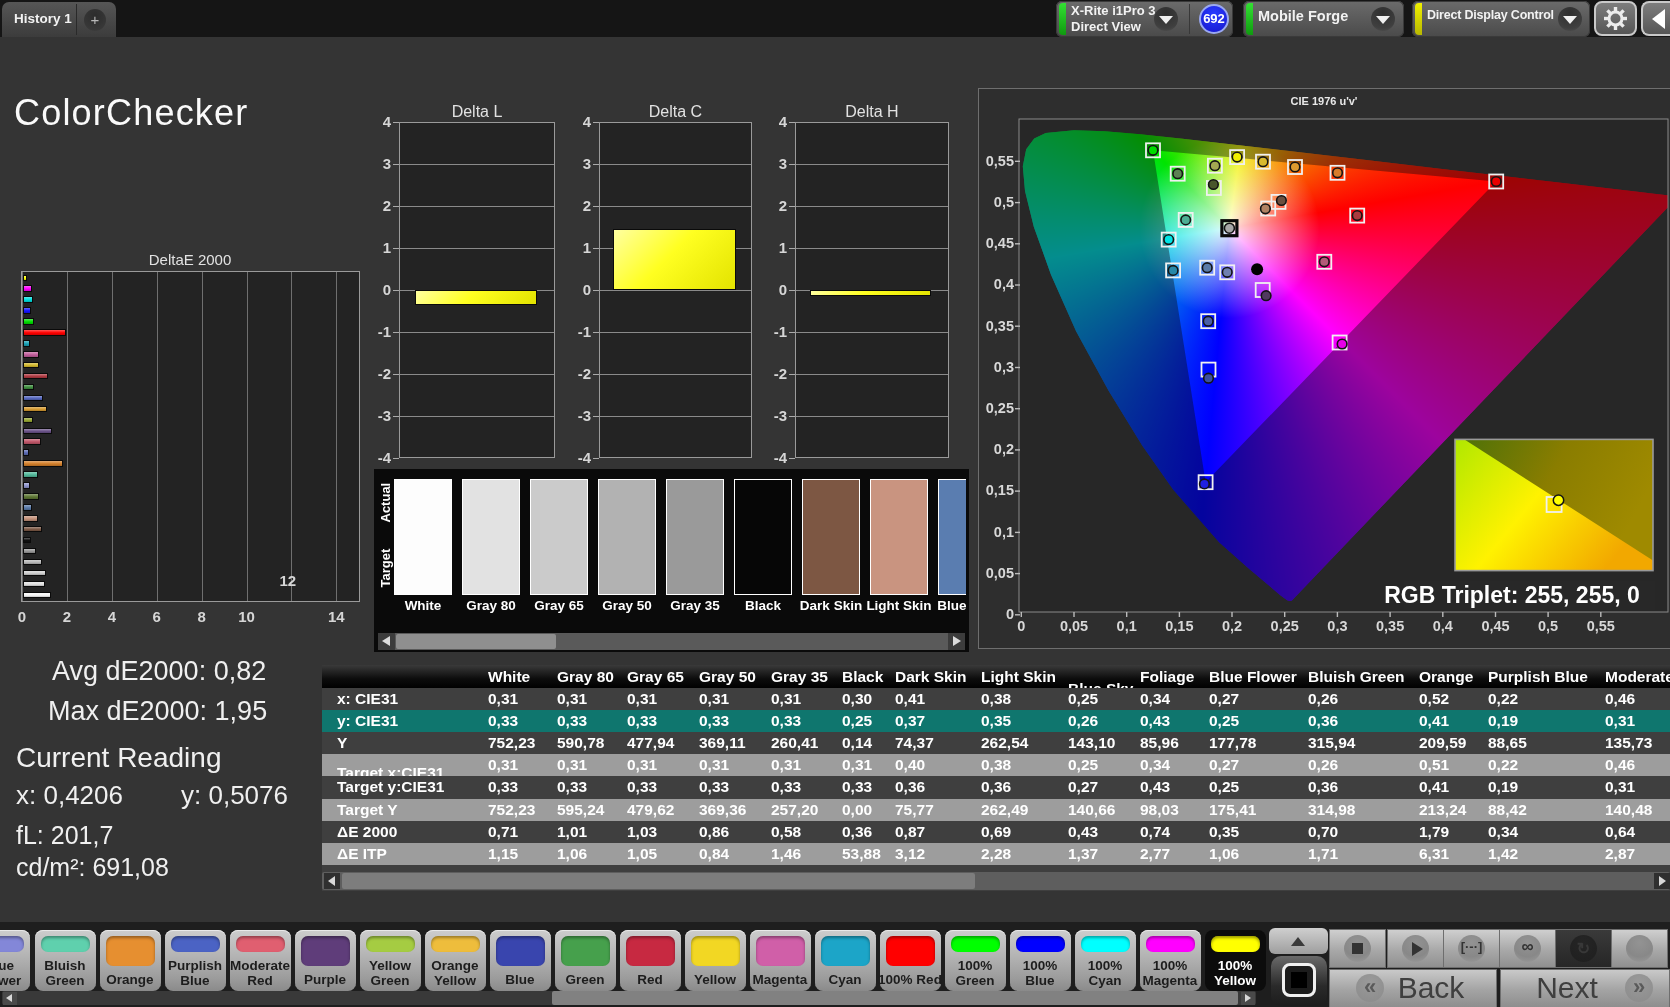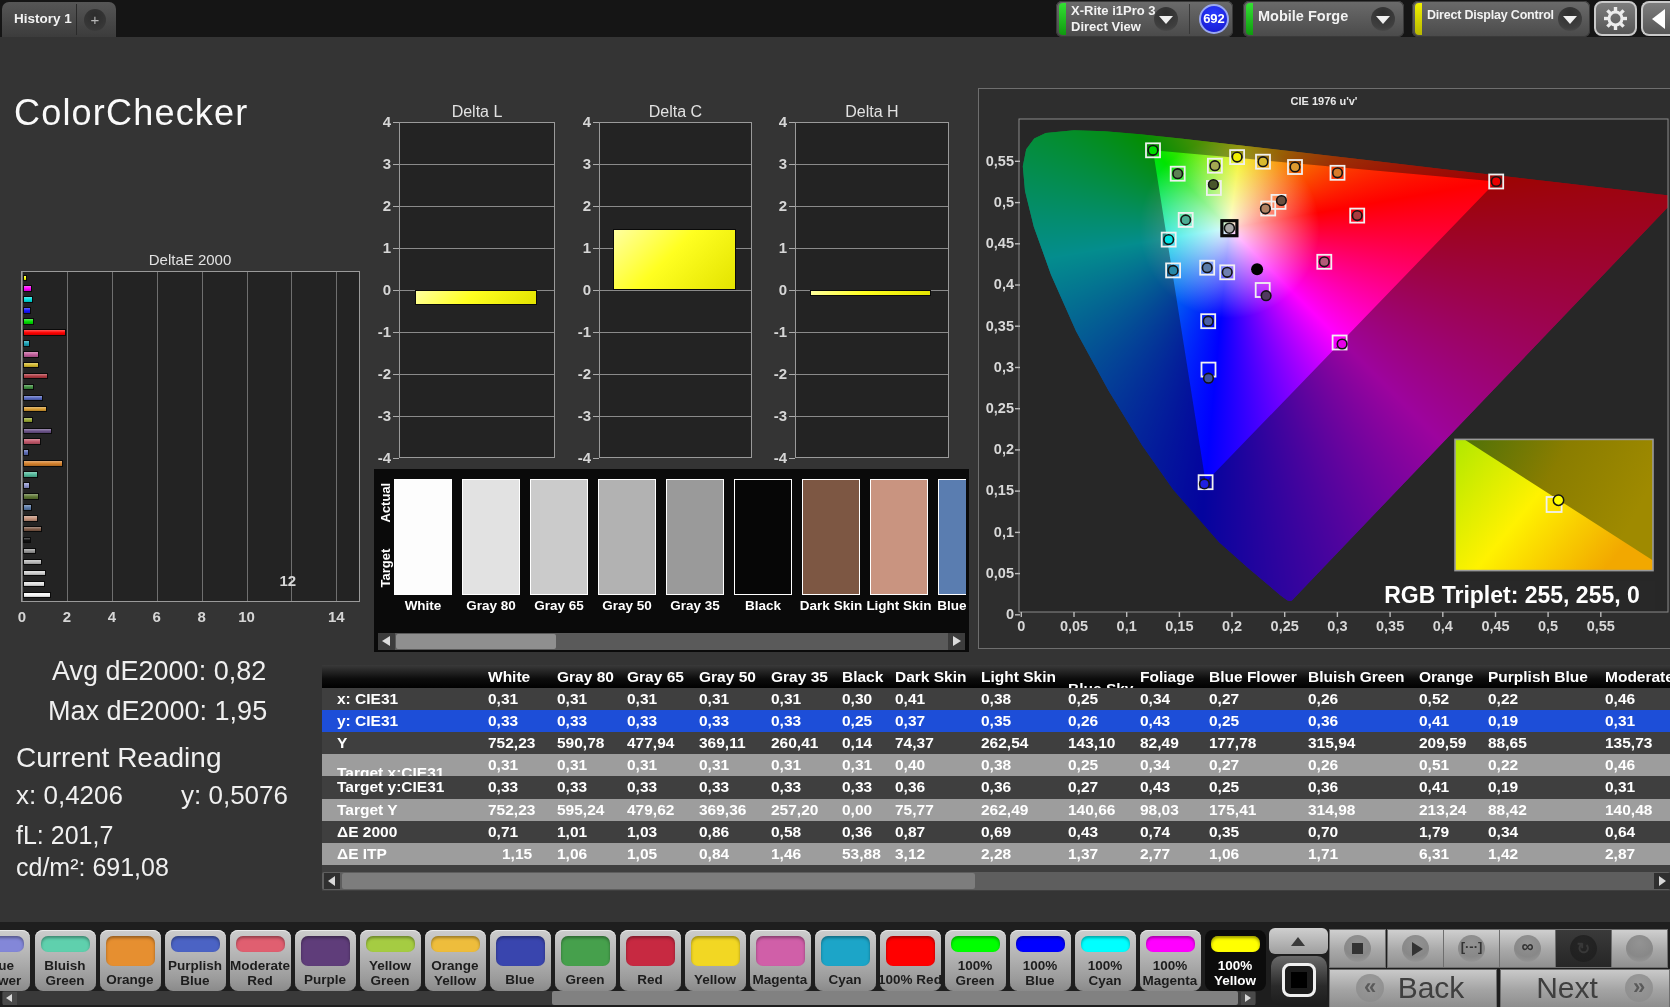--- a/index.html
+++ b/index.html
@@ -388,21 +388,21 @@
     <span class="abs" style="left:573px;top:0">0,41</span>
     <span class="abs" style="left:659px;top:0">0,38</span>
     <span class="abs" style="left:746px;top:0">0,25</span>
     <span class="abs" style="left:818px;top:0">0,34</span>
     <span class="abs" style="left:887px;top:0">0,27</span>
     <span class="abs" style="left:986px;top:0">0,26</span>
     <span class="abs" style="left:1097px;top:0">0,52</span>
     <span class="abs" style="left:1166px;top:0">0,22</span>
     <span class="abs" style="left:1283px;top:0">0,46</span>
   </div>
-<div class="abs" style="left:322px;top:710.1px;width:1348px;height:22.1px;background:#1d4ed8;color:#fff;font-weight:bold;font-size:15.5px;line-height:22.1px">
+<div class="abs" style="left:322px;top:710.1px;width:1348px;height:22.1px;background:#0f766e;color:#fff;font-weight:bold;font-size:15.5px;line-height:22.1px">
     <span class="abs" style="left:15px;top:0">y: CIE31</span>
     <span class="abs" style="left:166px;top:0">0,33</span>
     <span class="abs" style="left:235px;top:0">0,33</span>
     <span class="abs" style="left:305px;top:0">0,33</span>
     <span class="abs" style="left:377px;top:0">0,33</span>
     <span class="abs" style="left:449px;top:0">0,33</span>
     <span class="abs" style="left:520px;top:0">0,25</span>
     <span class="abs" style="left:573px;top:0">0,37</span>
     <span class="abs" style="left:659px;top:0">0,35</span>
     <span class="abs" style="left:746px;top:0">0,26</span>
@@ -417,21 +417,21 @@
     <span class="abs" style="left:15px;top:0">Y</span>
     <span class="abs" style="left:166px;top:0">752,23</span>
     <span class="abs" style="left:235px;top:0">590,78</span>
     <span class="abs" style="left:305px;top:0">477,94</span>
     <span class="abs" style="left:377px;top:0">369,11</span>
     <span class="abs" style="left:449px;top:0">260,41</span>
     <span class="abs" style="left:520px;top:0">0,14</span>
     <span class="abs" style="left:573px;top:0">74,37</span>
     <span class="abs" style="left:659px;top:0">262,54</span>
     <span class="abs" style="left:746px;top:0">143,10</span>
-    <span class="abs" style="left:818px;top:0">82,49</span>
+    <span class="abs" style="left:818px;top:0">85,96</span>
     <span class="abs" style="left:887px;top:0">177,78</span>
     <span class="abs" style="left:986px;top:0">315,94</span>
     <span class="abs" style="left:1097px;top:0">209,59</span>
     <span class="abs" style="left:1166px;top:0">88,65</span>
     <span class="abs" style="left:1283px;top:0">135,73</span>
   </div>
 <div class="abs" style="left:322px;top:754.3px;width:1348px;height:22.1px;background:#9d9d9d;color:#fff;font-weight:bold;font-size:15.5px;line-height:22.1px">
     <span class="abs" style="left:15px;top:8px">Target x:CIE31</span>
     <span class="abs" style="left:166px;top:0">0,31</span>
     <span class="abs" style="left:235px;top:0">0,31</span>
@@ -498,21 +498,21 @@
     <span class="abs" style="left:746px;top:0">0,43</span>
     <span class="abs" style="left:818px;top:0">0,74</span>
     <span class="abs" style="left:887px;top:0">0,35</span>
     <span class="abs" style="left:986px;top:0">0,70</span>
     <span class="abs" style="left:1097px;top:0">1,79</span>
     <span class="abs" style="left:1166px;top:0">0,34</span>
     <span class="abs" style="left:1283px;top:0">0,64</span>
   </div>
 <div class="abs" style="left:322px;top:842.7px;width:1348px;height:22.1px;background:#9d9d9d;color:#fff;font-weight:bold;font-size:15.5px;line-height:22.1px">
     <span class="abs" style="left:15px;top:0">ΔE ITP</span>
-    <span class="abs" style="left:180px;top:0">1,15</span>
+    <span class="abs" style="left:166px;top:0">1,15</span>
     <span class="abs" style="left:235px;top:0">1,06</span>
     <span class="abs" style="left:305px;top:0">1,05</span>
     <span class="abs" style="left:377px;top:0">0,84</span>
     <span class="abs" style="left:449px;top:0">1,46</span>
     <span class="abs" style="left:520px;top:0">53,88</span>
     <span class="abs" style="left:573px;top:0">3,12</span>
     <span class="abs" style="left:659px;top:0">2,28</span>
     <span class="abs" style="left:746px;top:0">1,37</span>
     <span class="abs" style="left:818px;top:0">2,77</span>
     <span class="abs" style="left:887px;top:0">1,06</span>

